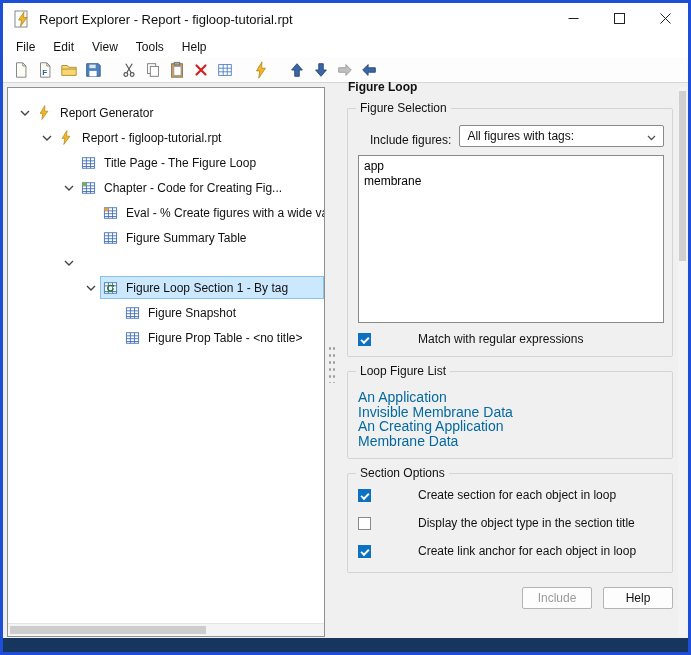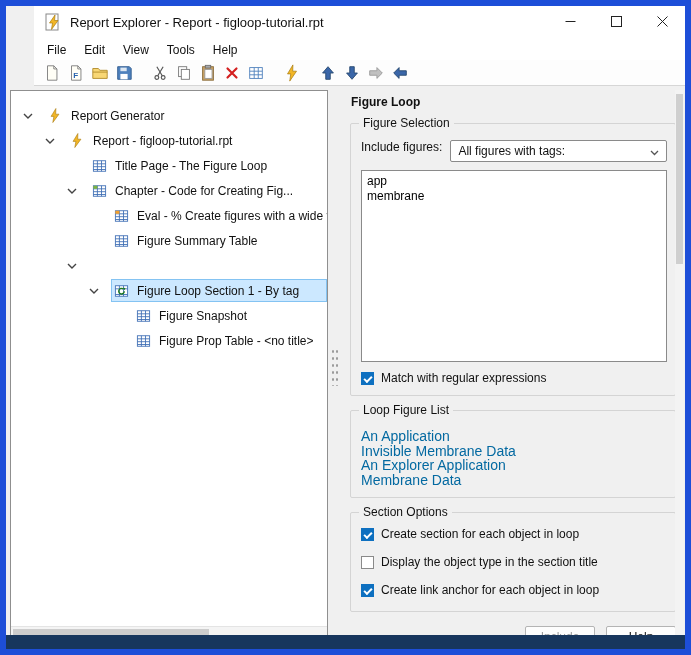--- a/index.html
+++ b/index.html
@@ -1,18 +1,18 @@
 <!DOCTYPE html>
 <html><head>
 <meta charset="utf-8">
 <style>
   * { box-sizing: border-box; margin: 0; padding: 0; }
   body { font-family: "Liberation Sans", sans-serif; background: #dcdcdc; }
   .window { position: relative; width: 691px; height: 655px; background: #f0f0f0;
-            border: 6px solid #1d4ed8; overflow: hidden; padding-left: 28px; }
+            border: 3px solid #1d4ed8; overflow: hidden; }
 
   
   .titlebar { height: 32px; background: #ffffff; display: flex; align-items: center; }
   .title-icon { width: 18px; height: 18px; margin: 0 8px 0 10px; flex: none; }
   .title-text { font-size: 13px; color: #111; flex: 1; white-space: nowrap; overflow: hidden; }
   .win-btns { display: flex; height: 32px; }
   .win-btn { width: 46px; height: 31px; display: flex; align-items: center; justify-content: center; }
 
   
   .menubar { height: 22px; background: #ffffff; display: flex; align-items: flex-end; padding-left: 4px; }
@@ -21,56 +21,56 @@
   
   .toolbar { height: 26px; background: #fdfdfd; border-bottom: 1px solid #d6d6d6;
              display: flex; align-items: center; padding-left: 6px; }
   .tb { width: 24px; height: 22px; display: flex; align-items: center; justify-content: center; }
   .tb-gap { width: 12px; height: 22px; }
 
   
   .tree-panel { position: absolute; left: 4px; top: 84px; width: 318px; height: 550px;
                 background: #ffffff; border: 1px solid #8f8f8f; overflow: hidden; }
   .tree-inner { padding-top: 12px; }
-  .tree-row { height: 25px; display: flex; align-items: center; gap: 8px; }
+  .tree-row { height: 25px; display: flex; align-items: center; }
   .lvl0 { padding-left: 12px; } .lvl1 { padding-left: 34px; } .lvl2 { padding-left: 56px; }
   .lvl3 { padding-left: 78px; } .lvl4 { padding-left: 100px; }
   .row-inner { display: flex; align-items: center; height: 23px; flex: 1;
                border: 1px solid transparent; padding-left: 2px; min-width: 0; }
   .tree-row.selected .row-inner { background: #cce8ff; border-color: #84c3f2; }
   .chev { width: 14px; flex: none; display: flex; align-items: center; }
   .ticon { width: 17px; margin-right: 6px; flex: none; display: flex; align-items: center; }
   .tlabel { font-size: 12px; color: #111; white-space: nowrap; }
 
   .h-scroll { position: absolute; left: 0; bottom: 0; width: 100%; height: 13px;
               background: #f4f4f4; border-top: 1px solid #e4e4e4; }
   .h-thumb { position: absolute; left: 2px; top: 2px; width: 196px; height: 8px; background: #cdcdcd; }
 
   .splitter { position: absolute; left: 325px; top: 342px; width: 7px; height: 38px;
               background-image: radial-gradient(circle, #9b9b9b 1px, transparent 1.4px);
               background-size: 4px 7px; background-position: 0 0; }
 
-  .editor-panel { position: absolute; left: 334px; top: 84px; width: 346px; height: 550px; }
+  .editor-panel { position: absolute; left: 334px; top: 72px; width: 346px; height: 550px; }
   .panel-title { font-size: 12px; font-weight: bold; color: #111; margin: 5px 0 14px 11px; }
 
   .group { position: relative; border: 1px solid #d4d4d4; border-radius: 2px;
            margin: 0 10px 14px 10px; }
   .group-title { position: absolute; top: -8px; left: 8px; background: #f0f0f0;
                  padding: 0 4px; font-size: 12px; color: #111; }
 
-  .include-row { display: flex; align-items: flex-start; margin: 16px 8px 8px 10px; }
+  .include-row { display: flex; align-items: flex-end; margin: 16px 8px 8px 22px; }
   .include-label { font-size: 12px; color: #111; flex: none; }
   .combo { flex: 1; height: 22px; margin-left: 8px; background: #fff;
            border: 1px solid #8a8a8a; border-radius: 2px; display: flex;
            align-items: center; justify-content: space-between; padding: 0 7px; }
   .combo-value { font-size: 12px; color: #111; }
 
-  .listbox { height: 192px; margin: 0 8px 0 10px; background: #fff; border: 1px solid #8a8a8a;
+  .listbox { height: 168px; margin: 0 8px 0 10px; background: #fff; border: 1px solid #8a8a8a;
              font-size: 12px; line-height: 15px; padding: 3px 5px; overflow: hidden; }
-  .cb-row { display: flex; align-items: center; margin: 9px 8px 10px 10px; }
+  .cb-row { display: flex; align-items: center; margin: 9px 8px 10px 10px; gap: 40px; }
   .cb { width: 13px; height: 13px; border: 1px solid #8a8a8a; background: #fff;
         position: relative; flex: none; margin-right: 7px; }
   .cb.checked { background: #0e70c0; border-color: #0e70c0; }
   .cb.checked::after { content: ""; position: absolute; left: 2px; top: 3px; width: 6px;
         height: 3px; border-left: 2px solid #fff; border-bottom: 2px solid #fff;
         transform: rotate(-45deg); }
   .cb-label { font-size: 12px; color: #111; }
 
   .loop-list { margin: 18px 8px 10px 10px; font-size: 14px; line-height: 14.5px; color: #0369a1; }
 
@@ -392,21 +392,21 @@
         <span class="cb checked"></span>
         <span class="cb-label">Match with regular expressions</span>
       </div>
     </div>
 
     <div class="group">
       <span class="group-title">Loop Figure List</span>
       <div class="loop-list">
         <div>An Application</div>
         <div>Invisible Membrane Data</div>
-        <div>An Explorer Application</div>
+        <div>An Creating Application</div>
         <div>Membrane Data</div>
       </div>
     </div>
 
     <div class="group opt-group">
       <span class="group-title">Section Options</span>
       <div class="cb-row">
         <span class="cb checked"></span>
         <span class="cb-label">Create section for each object in loop</span>
       </div>

